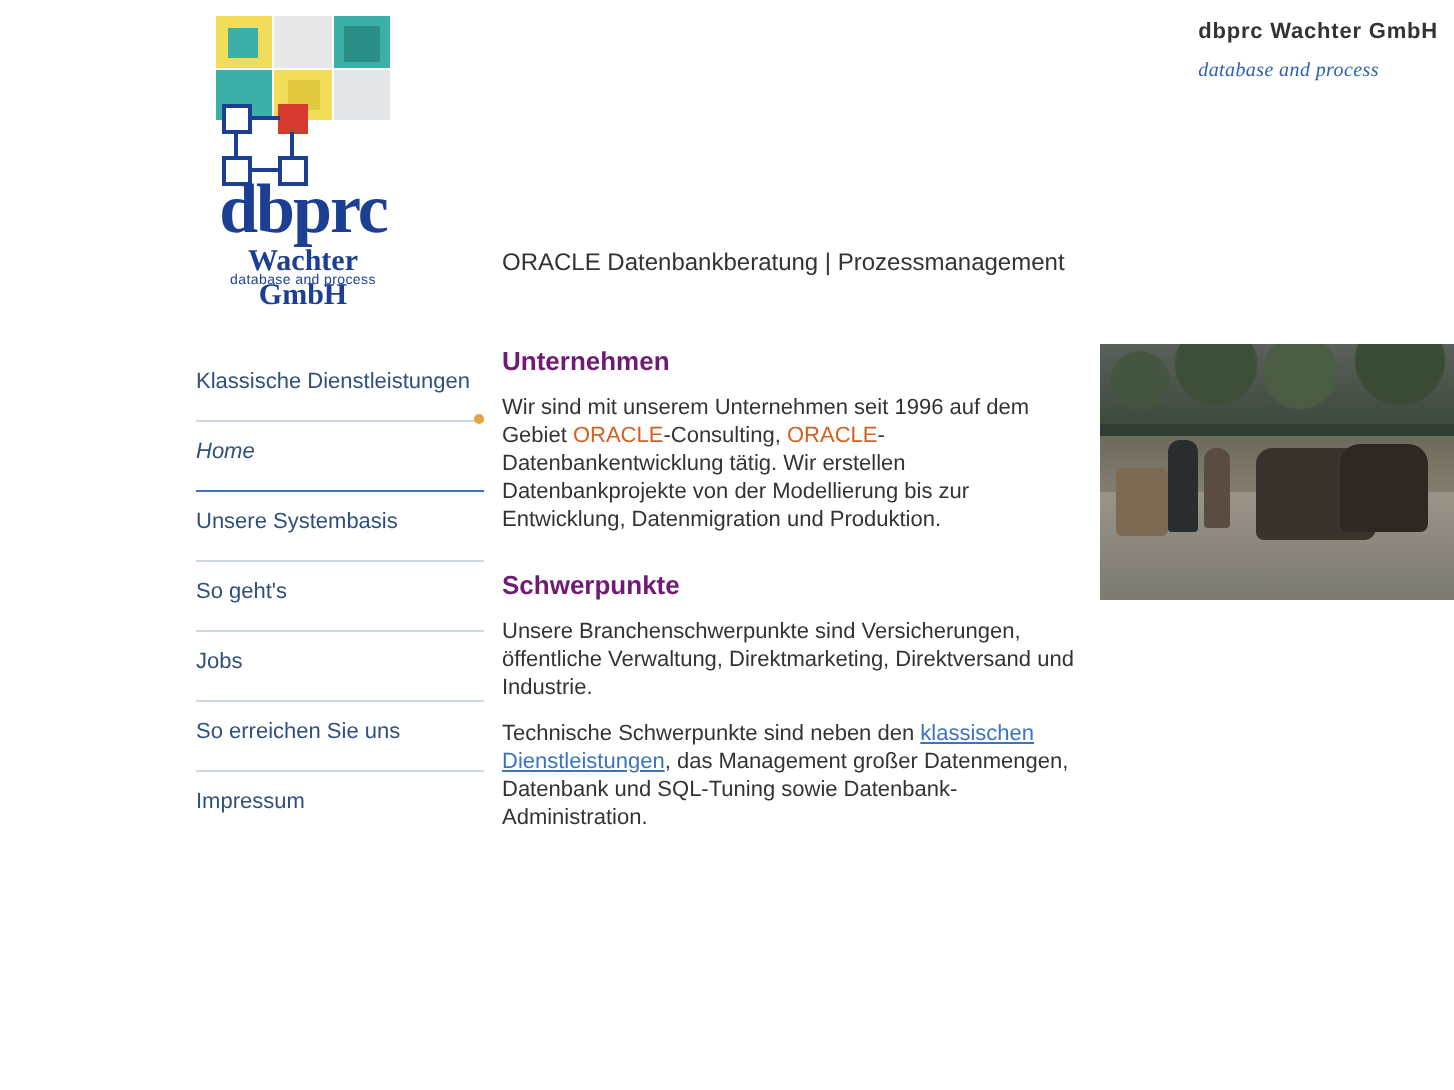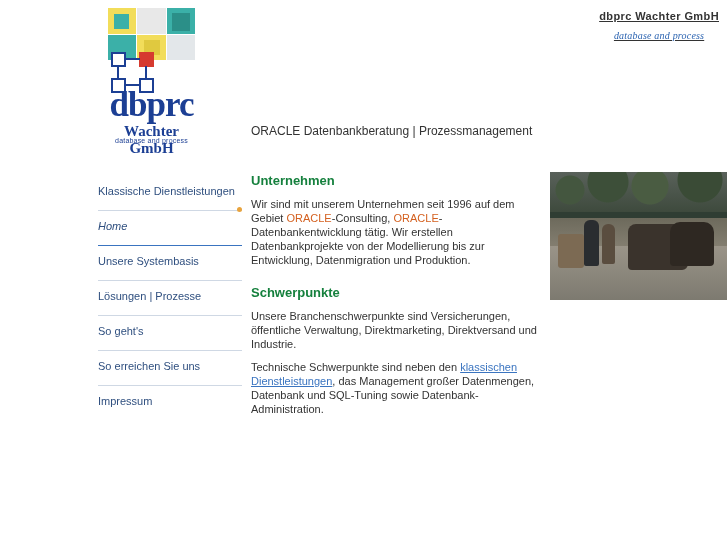--- a/index.html
+++ b/index.html
@@ -20,22 +20,21 @@
     position: relative;
     width: 727px;
     height: 545px;
   }
 
   
   .brand-text {
     position: absolute;
     top: 10px;
     right: 8px;
-    text-align: center;
-    text-decoration: underline;
+    text-align: left;
   }
   .brand-title {
     font-family: "Liberation Sans", sans-serif;
     font-size: 11px;
     font-weight: bold;
     color: #333333;
     letter-spacing: 0.4px;
   }
   .brand-sub {
     margin-top: 8px;
@@ -165,21 +164,21 @@
   .content {
     position: absolute;
     left: 251px;
     top: 173px;
     width: 295px;
   }
   .content h2 {
     margin: 0 0 9px 0;
     font-size: 13px;
     font-weight: bold;
-    color: #15803d;
+    color: #701a75;
   }
   .content h2.second {
     margin-top: 18px;
   }
   .content p {
     margin: 0 0 9px 0;
     font-size: 11px;
     line-height: 14px;
     color: #333333;
   }
@@ -318,24 +317,24 @@
     </div>
     <div class="nav-item current">
       <span>Home</span>
       <span class="nav-dot"></span>
       <span class="nav-underline"></span>
     </div>
     <div class="nav-item">
       <span>Unsere Systembasis</span>
     </div>
     <div class="nav-item">
-      <span>Lösungen | Prozesse</span>
-    </div>
-    <div class="nav-item">
       <span>So geht's</span>
+    </div>
+    <div class="nav-item">
+      <span>Jobs</span>
     </div>
     <div class="nav-item">
       <span>So erreichen Sie uns</span>
     </div>
     <div class="nav-item last">
       <span>Impressum</span>
     </div>
   </nav>
 
   <div class="content">

